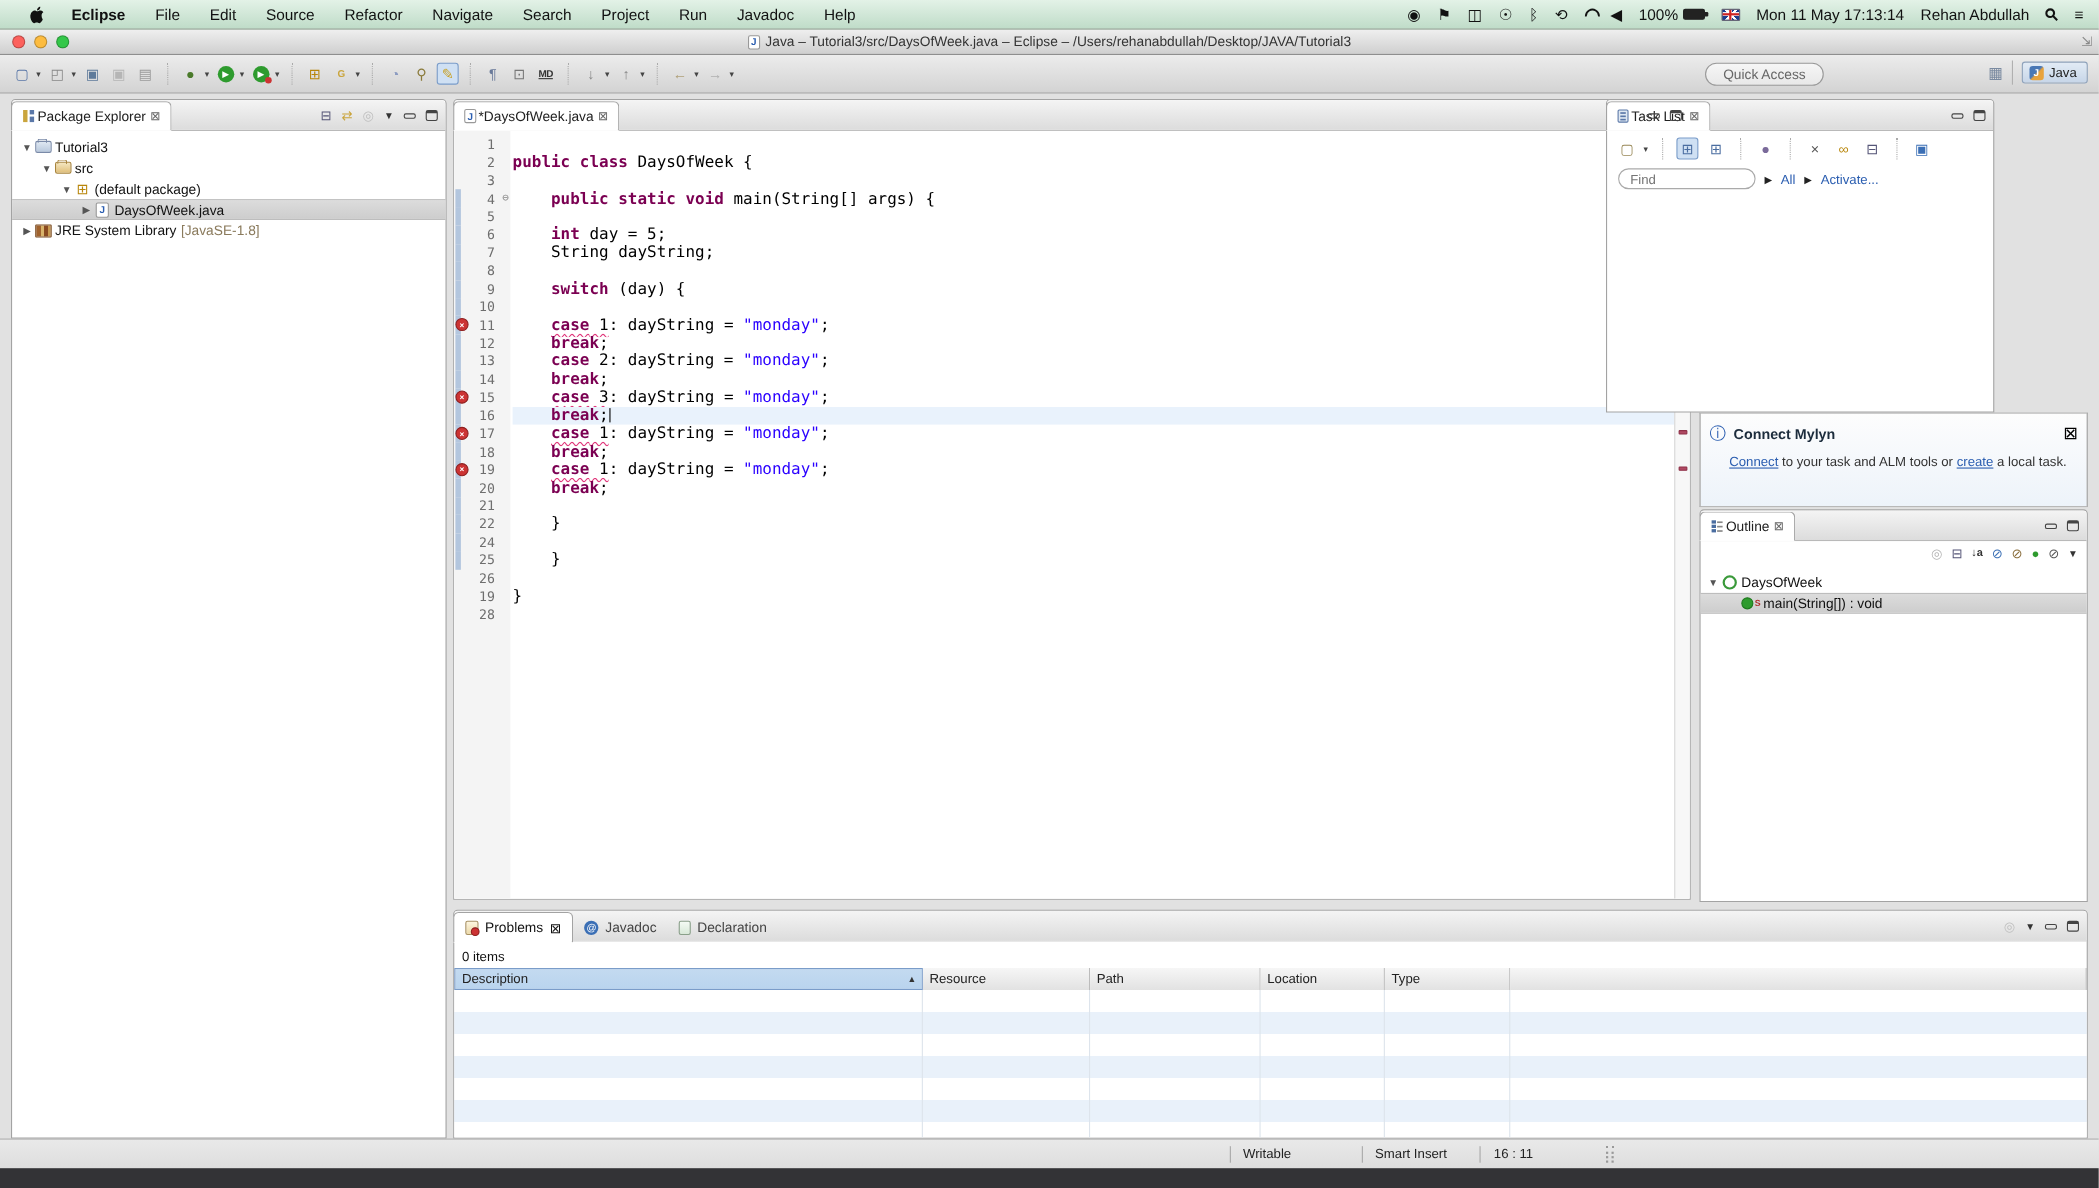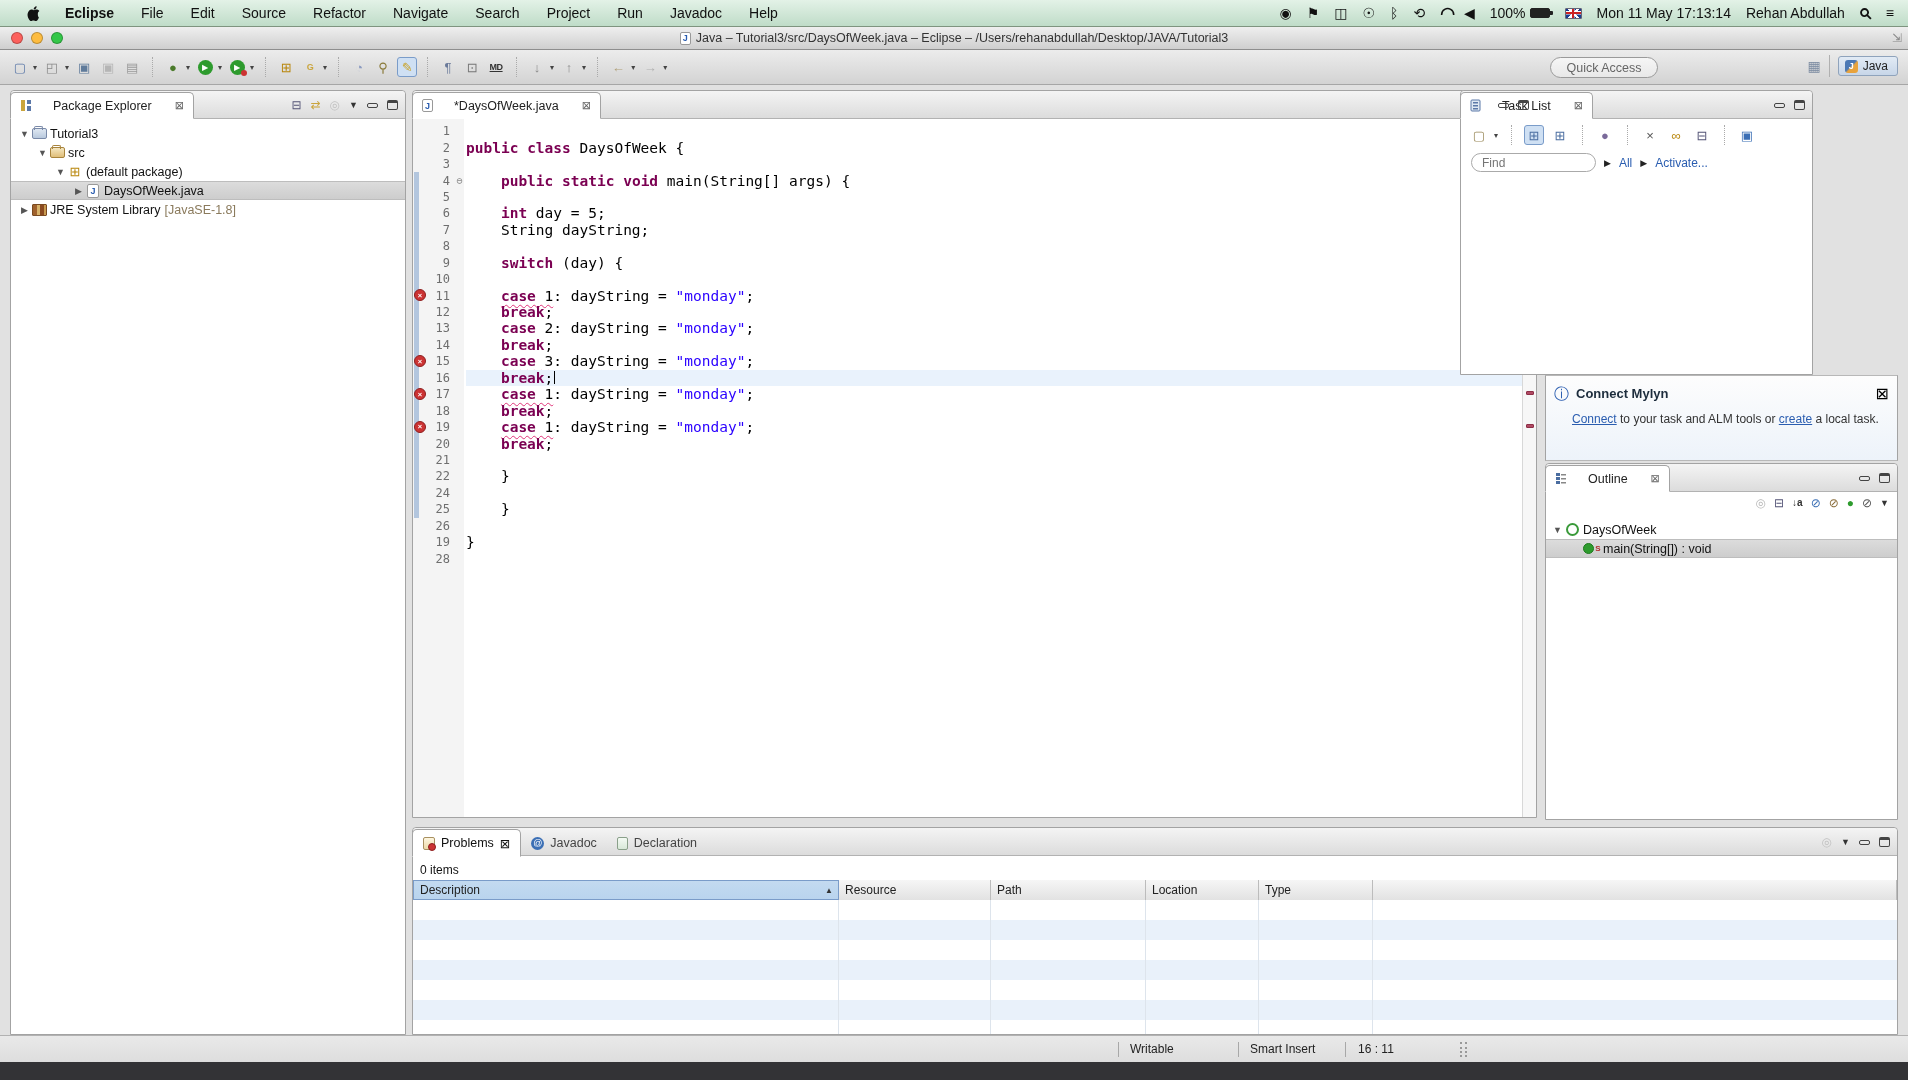--- a/index.html
+++ b/index.html
@@ -70,21 +70,21 @@
     background:linear-gradient(#e2ebf5,#c7d6e8); padding:2px 9px 2px 6px; font-size:12px; color:#222; }
   .java-ic { display:inline-flex; width:13px; height:13px; border-radius:3px;
     background:linear-gradient(135deg,#4a78b5 45%,#e8a33d 55%); color:#fff; font-size:9px; font-weight:bold;
     align-items:center; justify-content:center; }
 
   
   .panel { position:absolute; background:#fff; border:1px solid #a3a3a3; border-radius:4px 4px 0 0; }
   .phdr { position:relative; height:28px; background:linear-gradient(#f4f4f4,#dcdcdc);
     border-bottom:1px solid #b2b2b2; border-radius:4px 4px 0 0; }
   .ptab { position:absolute; left:-1px; top:1px; bottom:-1px; background:#fff; border:1px solid #a3a3a3;
-    border-bottom:1px solid #fff; border-radius:5px 5px 0 0; display:flex; align-items:center; gap:21px;
+    border-bottom:1px solid #fff; border-radius:5px 5px 0 0; display:flex; align-items:center; gap:2px;
     padding:0 9px; font-size:12.5px; color:#222; z-index:2; }
   .ptab .closex { color:#666; font-size:11px; margin-left:2px; }
   .hdr-icons { position:absolute; right:7px; top:0; height:28px; display:flex; align-items:center; gap:9px; z-index:3; }
   .hi { font-size:12px; color:#555; line-height:1; }
   .ic-min { width:11px; height:5px; border:1.5px solid #444; border-radius:2px; }
   .ic-max { width:11px; height:10px; border:1.5px solid #444; border-top-width:3.5px; border-radius:2px; }
   .vmenu { font-size:9px; color:#333; }
 
   
   #pkg { left:10px; top:90px; width:396px; height:945px; }

